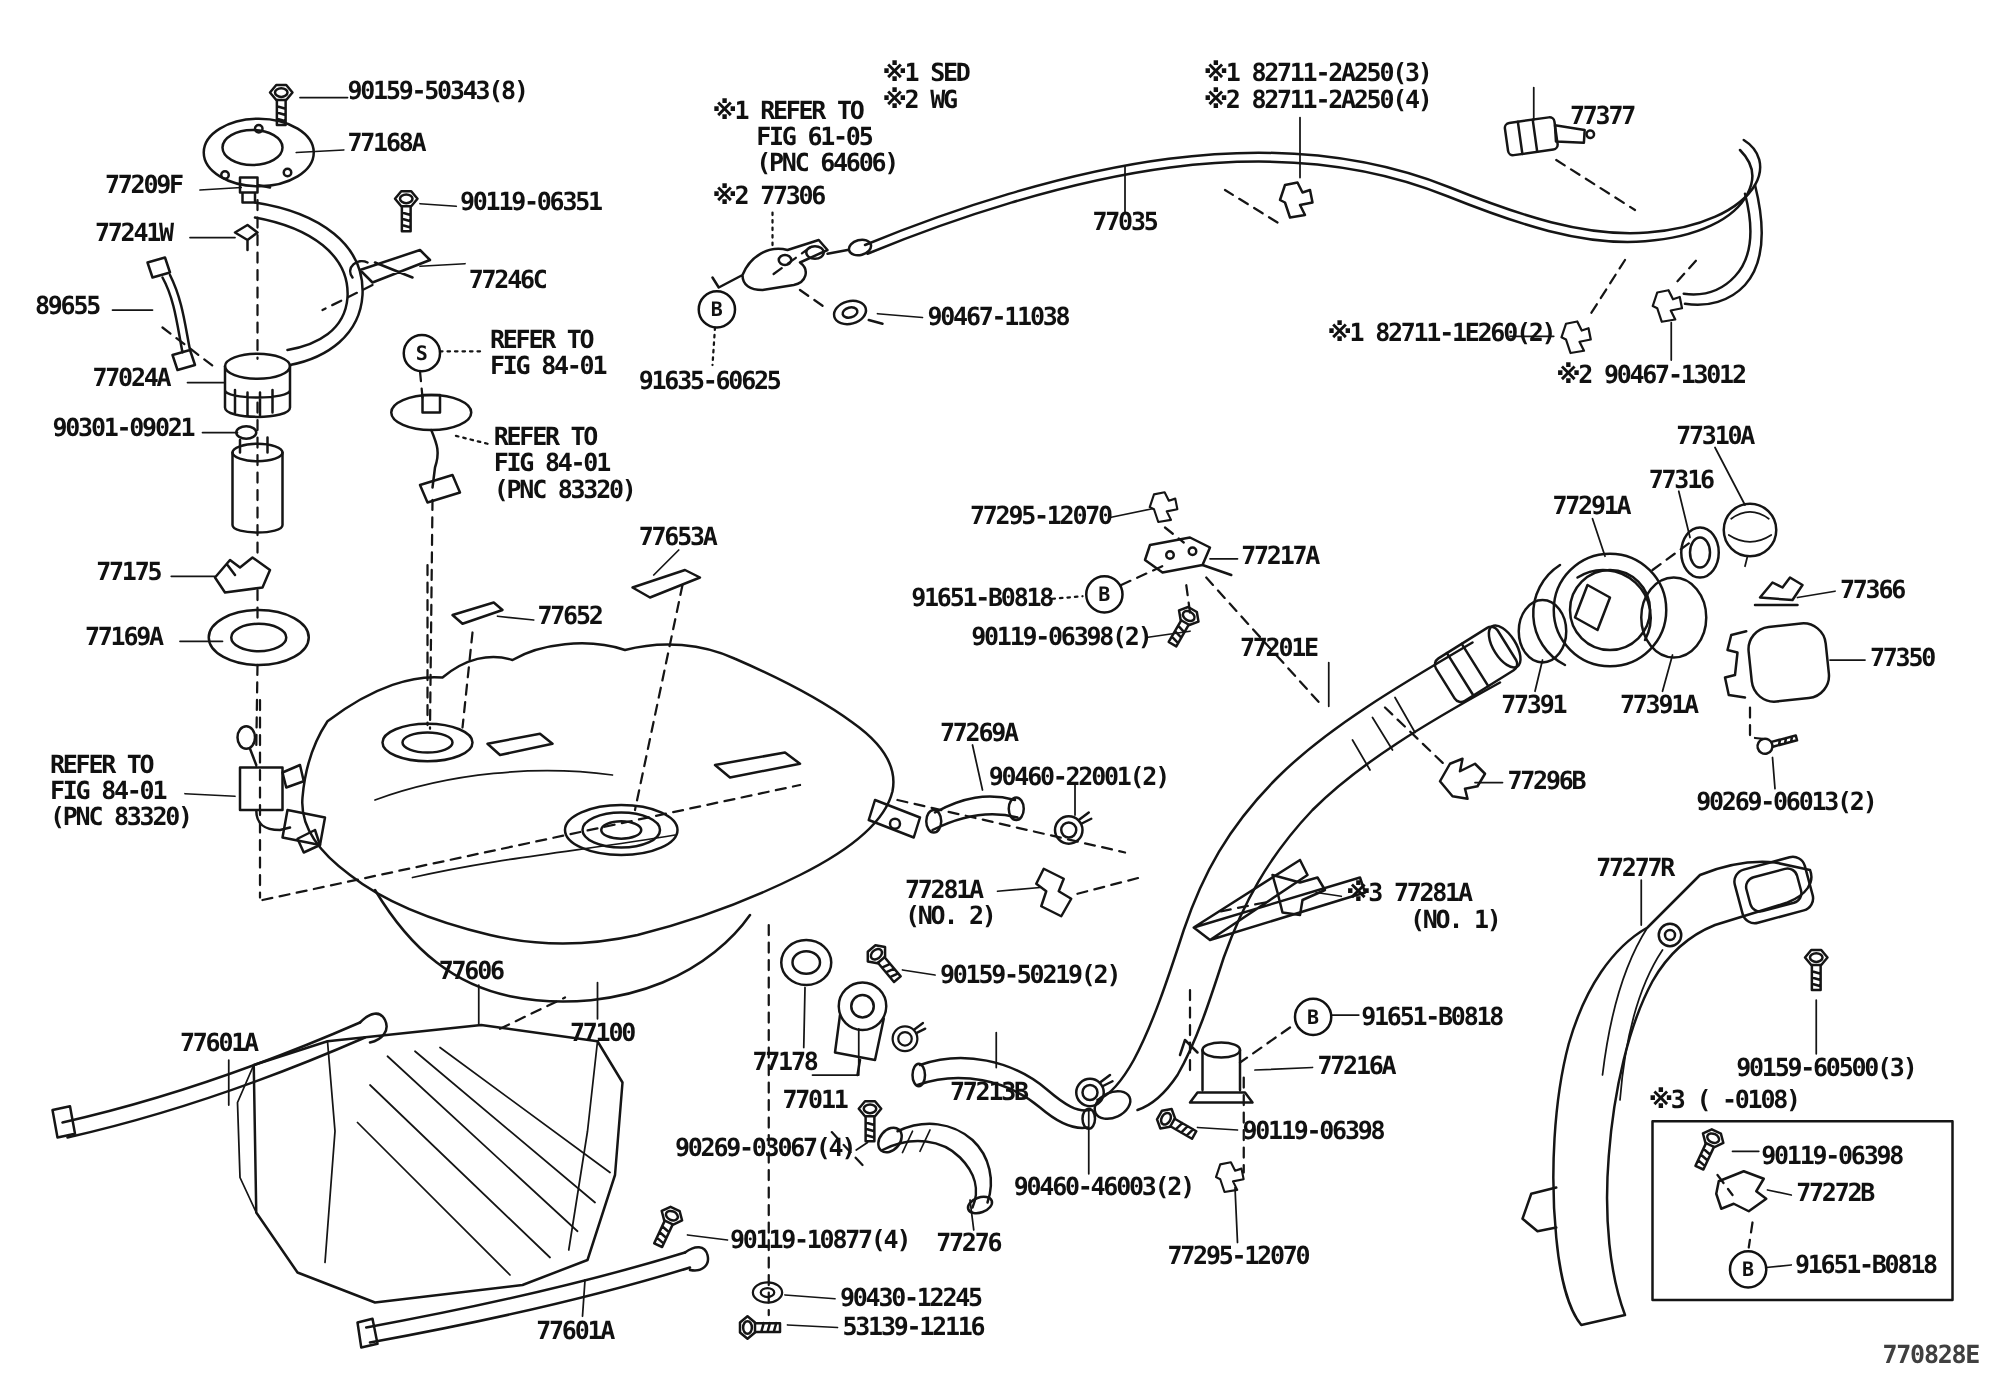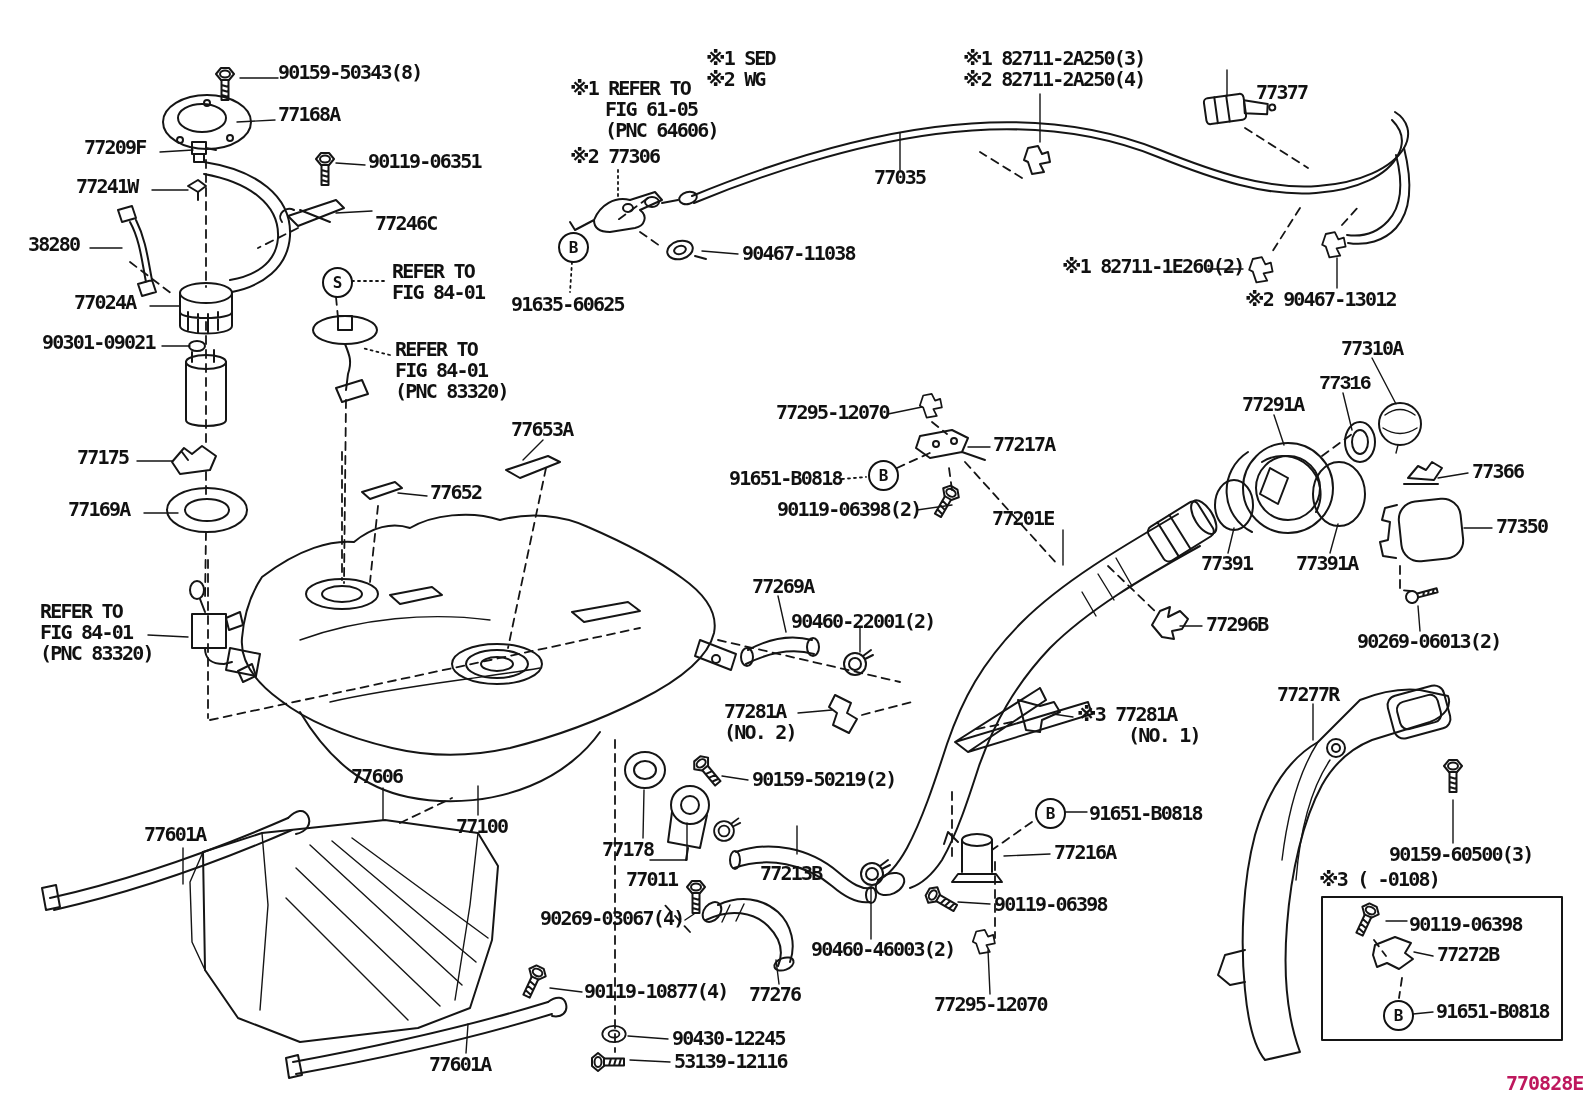--- a/index.html
+++ b/index.html
@@ -9,21 +9,21 @@
   svg *{stroke:var(--line,#151515);fill:none;stroke-width:2;stroke-linecap:round;stroke-linejoin:round;}
   svg .dash{stroke-dasharray:8 6;stroke-width:1.8;}
   svg .dot{stroke-dasharray:2 4;stroke-width:1.8;}
   svg .thin{stroke-width:1.4;}
   .lbl{position:absolute;color:#111;font-weight:bold;font-size:20px;line-height:21px;
        letter-spacing:-1.8px;white-space:nowrap;}
   .lbl div{pointer-events:none;}
   .callout{position:absolute;width:27px;height:27px;border:2.5px solid #111;border-radius:50%;
            background:#fff;color:#111;font-weight:bold;font-size:16px;display:flex;
            align-items:center;justify-content:center;letter-spacing:0;}
-  .doccode{position:absolute;color:#be185d;font-weight:bold;font-size:20px;letter-spacing:-1px;}
+  .doccode{position:absolute;color:#404040;font-weight:bold;font-size:20px;letter-spacing:-1px;}
 </style>
 </head>
 <body>
 
 <div id="stage">
 
   <svg id="art" width="1592" height="1099" viewBox="0 0 1592 1099">
     <defs>
       <g id="bolt">
         <polygon points="-9,-6 -4,-12 4,-12 9,-6 4,0 -4,0"></polygon>
@@ -251,21 +251,21 @@
       <div class="lbl" style="left: 368px; top: 151px;">
         <div>90119-06351</div>
       </div>
       <div class="lbl" style="left: 76px; top: 176px;">
         <div>77241W</div>
       </div>
       <div class="lbl" style="left: 375px; top: 197px; margin-top: 16px;">
         <div>77246C</div>
       </div>
       <div class="lbl" style="left: 28px; top: 234px;">
-        <div>38280</div>
+        <div>89655</div>
       </div>
       <div class="lbl" style="left: 74px; top: 292px;">
         <div>77024A</div>
       </div>
       <div class="lbl" style="left: 392px; top: 261px;">
         <div>REFER TO</div>
         <div>FIG 84-01</div>
       </div>
       <div class="lbl" style="left: 42px; top: 332px;">
         <div>90301-09021</div>
@@ -337,21 +337,21 @@
       </div>
       <div class="lbl" style="left: 777px; top: 499px;">
         <div>90119-06398(2)</div>
       </div>
       <div class="lbl" style="left: 992px; top: 508px;">
         <div>77201E</div>
       </div>
       <div class="lbl" style="left: 1341px; top: 338px;">
         <div>77310A</div>
       </div>
-      <div class="lbl" style="left: 1319px; top: 373px; font-family: Liberation Mono, monospace;">
+      <div class="lbl" style="left: 1319px; top: 373px;">
         <div>77316</div>
       </div>
       <div class="lbl" style="left: 1242px; top: 394px;">
         <div>77291A</div>
       </div>
       <div class="lbl" style="left: 1472px; top: 461px;">
         <div>77366</div>
       </div>
       <div class="lbl" style="left: 1496px; top: 516px;">
         <div>77350</div>

